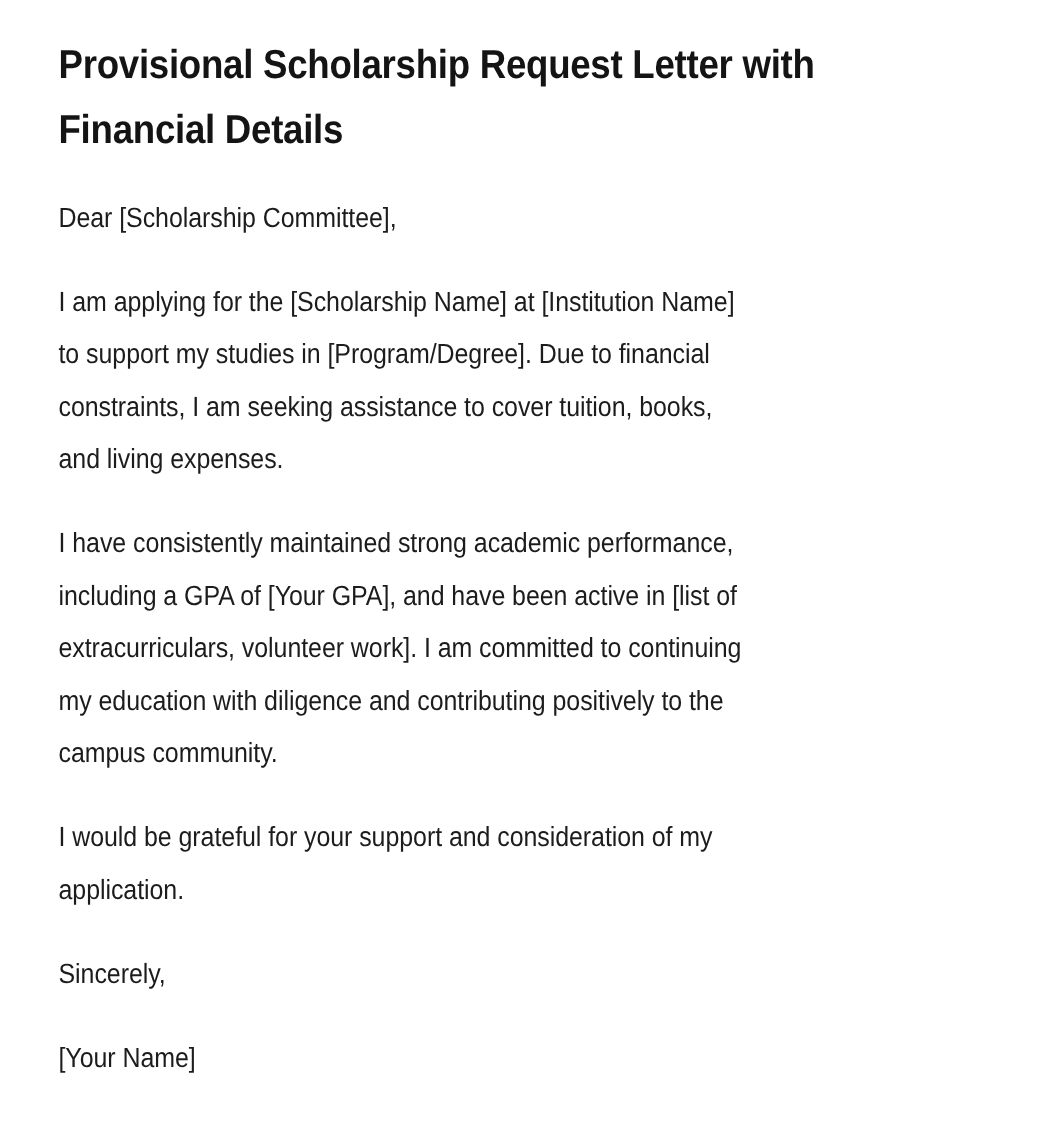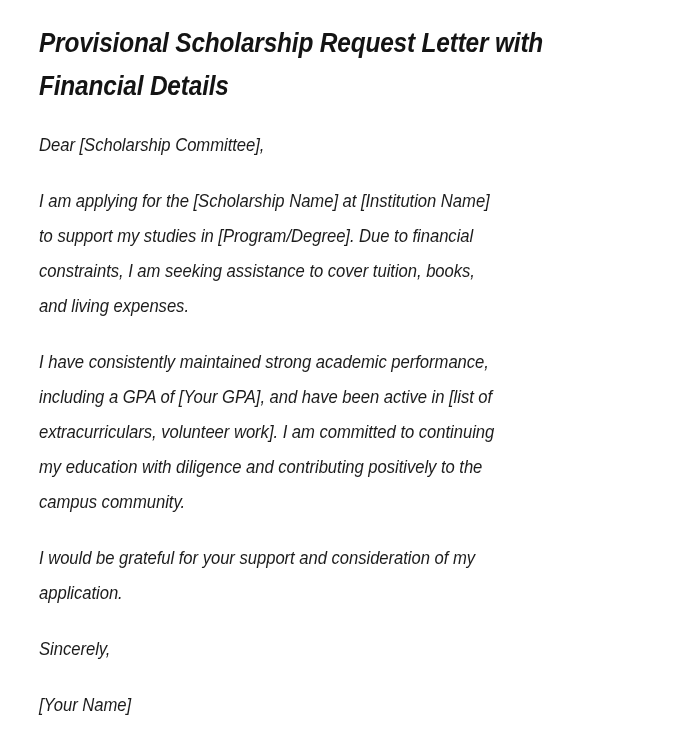--- a/index.html
+++ b/index.html
@@ -15,21 +15,20 @@
     color: #1a1a1a;
     overflow: hidden;
   }
 
   .document {
     box-sizing: border-box;
     width: 700px;
     height: 646px;
     background: #ffffff;
     padding: 22px 40px 0 39px;
-    font-style: italic;
   }
 
   .doc-title {
     margin: 0 0 0 0;
     font-family: "Liberation Sans", sans-serif;
     font-size: 27px;
     font-weight: bold;
     line-height: 43px;
     letter-spacing: -0.2px;
     color: #141414;

